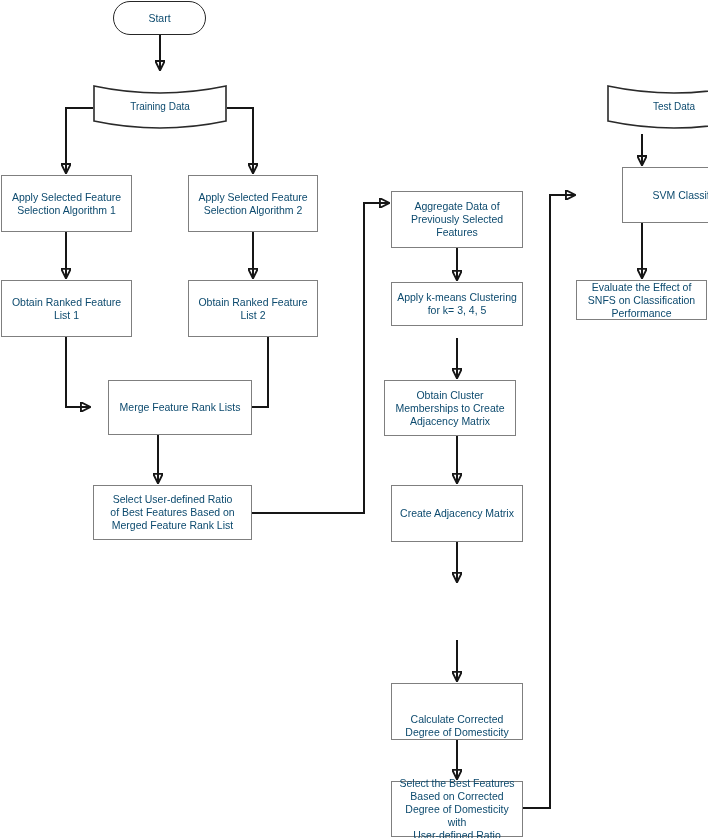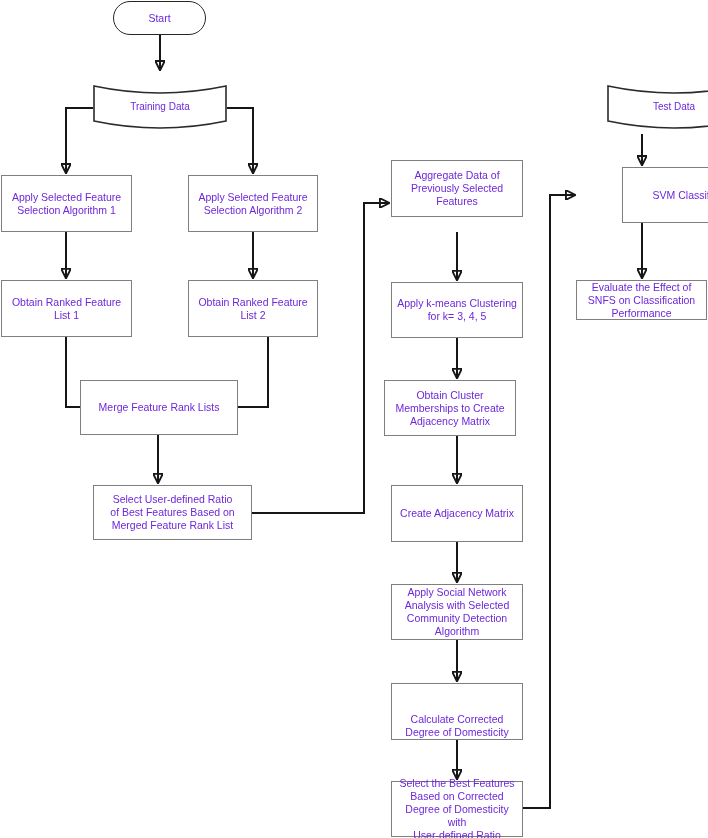--- a/index.html
+++ b/index.html
@@ -2,21 +2,21 @@
 <html><head>
 <meta charset="utf-8">
 <style>
   html, body { margin: 0; padding: 0; background: #ffffff; }
   .canvas {
     position: relative;
     width: 708px;
     height: 838px;
     background: #ffffff;
     font-family: "Liberation Sans", "DejaVu Sans", sans-serif;
-    color: #6d28d9;
+    color: #0c4a6e;
     overflow: hidden;
     text-decoration: underline;
   }
   svg.wires { position: absolute; left: 0; top: 0; }
   svg.wires path { fill: none; stroke: #161616; stroke-width: 2; }
   .node {
     position: absolute;
     box-sizing: border-box;
     background: #ffffff;
     border: 1px solid #7f7f7f;
@@ -54,24 +54,24 @@
   .shape-stroke { fill: #ffffff; stroke: #2a2a2a; stroke-width: 1.6; }
 
   
   #n-start              { left: 113px; top: 1px;   width: 93px;  height: 34px; }
   #n-training-data      { left: 93px;  top: 72px;  width: 134px; height: 63px; }
   #n-test-data          { left: 573px; top: 72px;  width: 134px; height: 63px; margin-left: 34px; }
   #n-apply-fs1          { left: 1px;   top: 175px; width: 131px; height: 57px; }
   #n-apply-fs2          { left: 188px; top: 175px; width: 130px; height: 57px; }
   #n-ranked-list1       { left: 1px;   top: 280px; width: 131px; height: 57px; }
   #n-ranked-list2       { left: 188px; top: 280px; width: 130px; height: 57px; }
-  #n-merge-lists        { left: 80px;  top: 380px; width: 158px; height: 55px; }
+  #n-merge-lists        { left: 108px;  top: 380px; width: 144px; height: 55px; }
   #n-select-ratio       { left: 93px;  top: 485px; width: 159px; height: 55px; }
-  #n-aggregate          { left: 391px; top: 160px; width: 132px; height: 57px; }
-  #n-kmeans             { left: 391px; top: 282px; width: 132px; height: 56px; }
+  #n-aggregate          { left: 391px; top: 191px; width: 132px; height: 57px; }
+  #n-kmeans             { left: 391px; top: 282px; width: 132px; height: 44px; }
   #n-cluster-membership { left: 384px; top: 380px; width: 132px; height: 56px; }
   #n-create-adjacency   { left: 391px; top: 485px; width: 132px; height: 57px; }
   #n-social-network     { left: 391px; top: 584px; width: 132px; height: 56px; }
   #n-corrected-degree   { left: 391px; top: 683px; width: 132px; height: 57px; align-items: flex-end; }
   #n-select-best        { left: 391px; top: 781px; width: 132px; height: 56px; }
   #n-svm                { left: 577px; top: 167px; width: 130px; height: 56px; margin-left: 45px; }
   #n-evaluate           { left: 576px; top: 280px; width: 131px; height: 40px; }
 </style>
 </head>
 <body>
@@ -166,26 +166,20 @@
   <div id="n-cluster-membership" class="node">
     <span>Obtain Cluster
 Memberships to Create
 Adjacency Matrix</span>
   </div>
 
   <div id="n-create-adjacency" class="node">
     <span>Create Adjacency Matrix</span>
   </div>
 
-  <div id="n-social-network" class="node">
-    <span>Apply Social Network
-Analysis with Selected
-Community Detection
-Algorithm</span>
-  </div>
 
   <div id="n-corrected-degree" class="node">
     <span>Calculate Corrected
 Degree of Domesticity</span>
   </div>
 
   <div id="n-select-best" class="node">
     <span>Select the Best Features
 Based on Corrected
 Degree of Domesticity with

